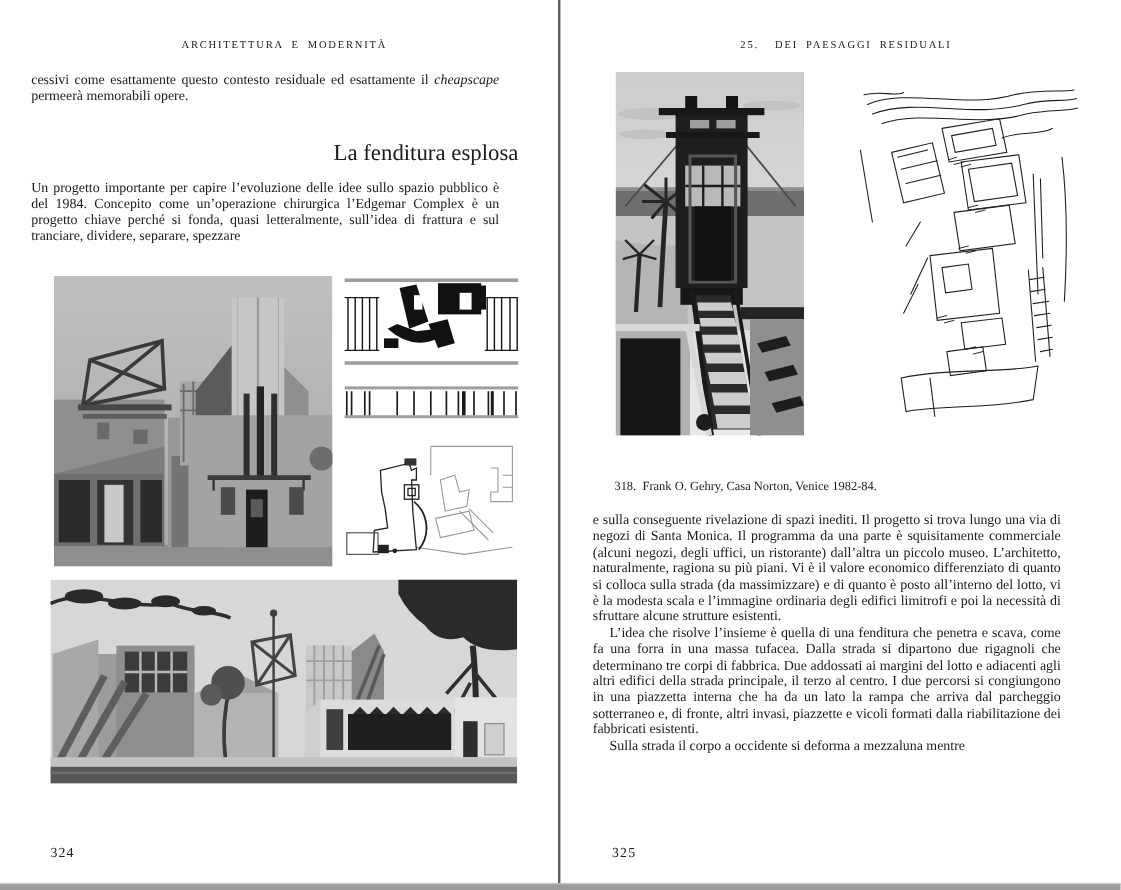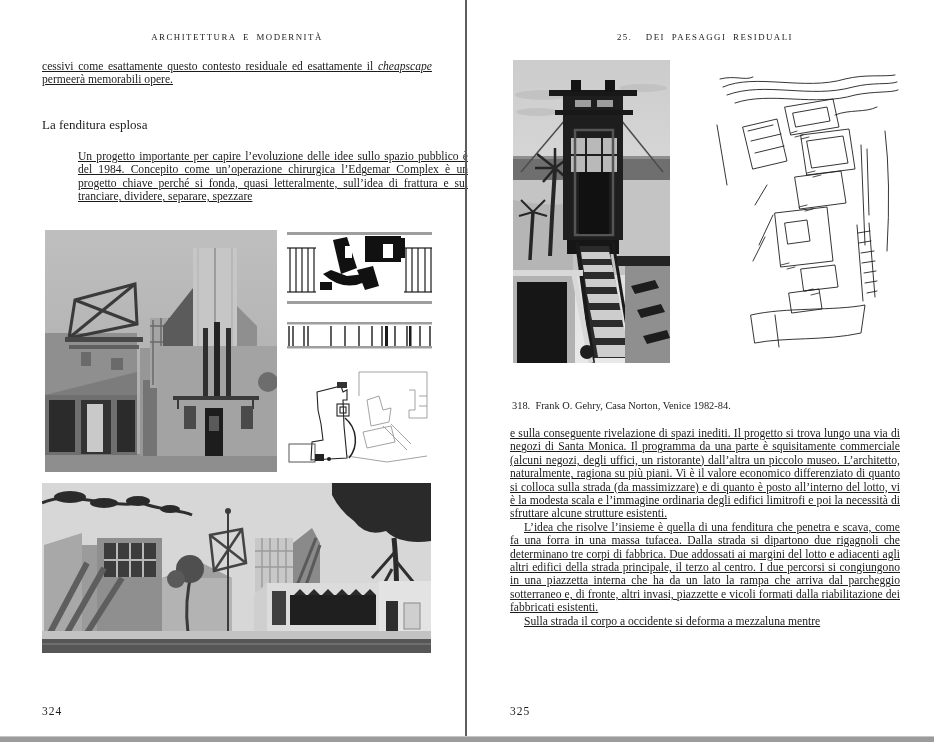--- a/index.html
+++ b/index.html
@@ -5,26 +5,26 @@
   html,body{margin:0;padding:0;background:#ffffff;}
   .book{position:relative;width:934px;height:742px;background:#ffffff;overflow:hidden;
         font-family:"Liberation Serif","DejaVu Serif",serif;color:#1b1b1b;}
   .page{position:absolute;top:0;height:742px;}
   .page-left{left:0;width:465px;}
   .page-right{left:468px;width:466px;border-radius:31px;}
   .gutter{position:absolute;left:465px;top:0;width:2px;height:742px;background:#5d5d5d;}
   .bottom-edge{position:absolute;left:0;top:736px;width:934px;height:6px;background:#9b9b9b;border-top:1px solid #c6c6c6;}
   .hdr{position:absolute;left:42px;width:390px;top:32px;text-align:center;font-size:8.8px;
        letter-spacing:1.5px;word-spacing:3px;color:#222;white-space:pre;}
-  .body-text{position:absolute;left:42px;width:390px;font-size:11.6px;line-height:13.4px;
-       text-align:justify;color:#1b1b1b;text-decoration:underline;}
+  .body-text{position:absolute;left:26px;width:390px;font-size:11.6px;line-height:13.4px;
+       text-align:justify;color:#1b1b1b;}
   .body-text p{margin:0;}
   .body-text p.indent{text-indent:14px;}
-  .title{position:absolute;left:42px;width:390px;top:117px;text-align:left;
-       font-size:13px;font-weight:normal;margin:0;}
+  .title{position:absolute;left:42px;width:390px;top:117px;text-align:right;
+       font-size:19px;font-weight:normal;margin:0;}
   .caption{position:absolute;font-size:10.4px;line-height:13.2px;color:#1b1b1b;white-space:pre;}
   .pagenum{position:absolute;left:42px;width:390px;top:705px;font-size:11.5px;letter-spacing:1px;}
   .fig{position:absolute;}
   .fig svg{display:block;width:100%;height:100%;}
   i{font-style:italic;}
 </style>
 </head>
 <body>
 
 <div class="book">
@@ -32,21 +32,21 @@
   <div class="page page-left">
 
     <div class="hdr">ARCHITETTURA E MODERNITÀ</div>
 
     <div class="body-text" style="top:60px;">
       <p><span>cessivi come esattamente questo contesto residuale ed esattamente il </span><i>cheapscape</i><span> permeerà memorabili opere.</span></p>
     </div>
 
     <h2 class="title">La fenditura esplosa</h2>
 
-    <div class="body-text" style="top:150px;margin-left:36px;">
+    <div class="body-text" style="top:150px;">
       <p>Un progetto importante per capire l’evoluzione delle idee sullo spazio pubblico è del 1984. Concepito come un’operazione chirurgica l’Edgemar Complex è un progetto chiave perché si fonda, quasi letteralmente, sull’idea di frattura e sul tranciare, dividere, separare, spezzare</p>
     </div>
 
     <div class="fig" style="left:45px;top:230px;width:232px;height:242px;">
       <svg viewBox="0 0 232 242" preserveAspectRatio="none">
         <defs>
             <linearGradient id="sky1" x1="0" y1="0" x2="0" y2="1">
           <stop offset="0" stop-color="#bfbfbf"></stop>
               <stop offset="1" stop-color="#a9a9a9"></stop>
             </linearGradient>

